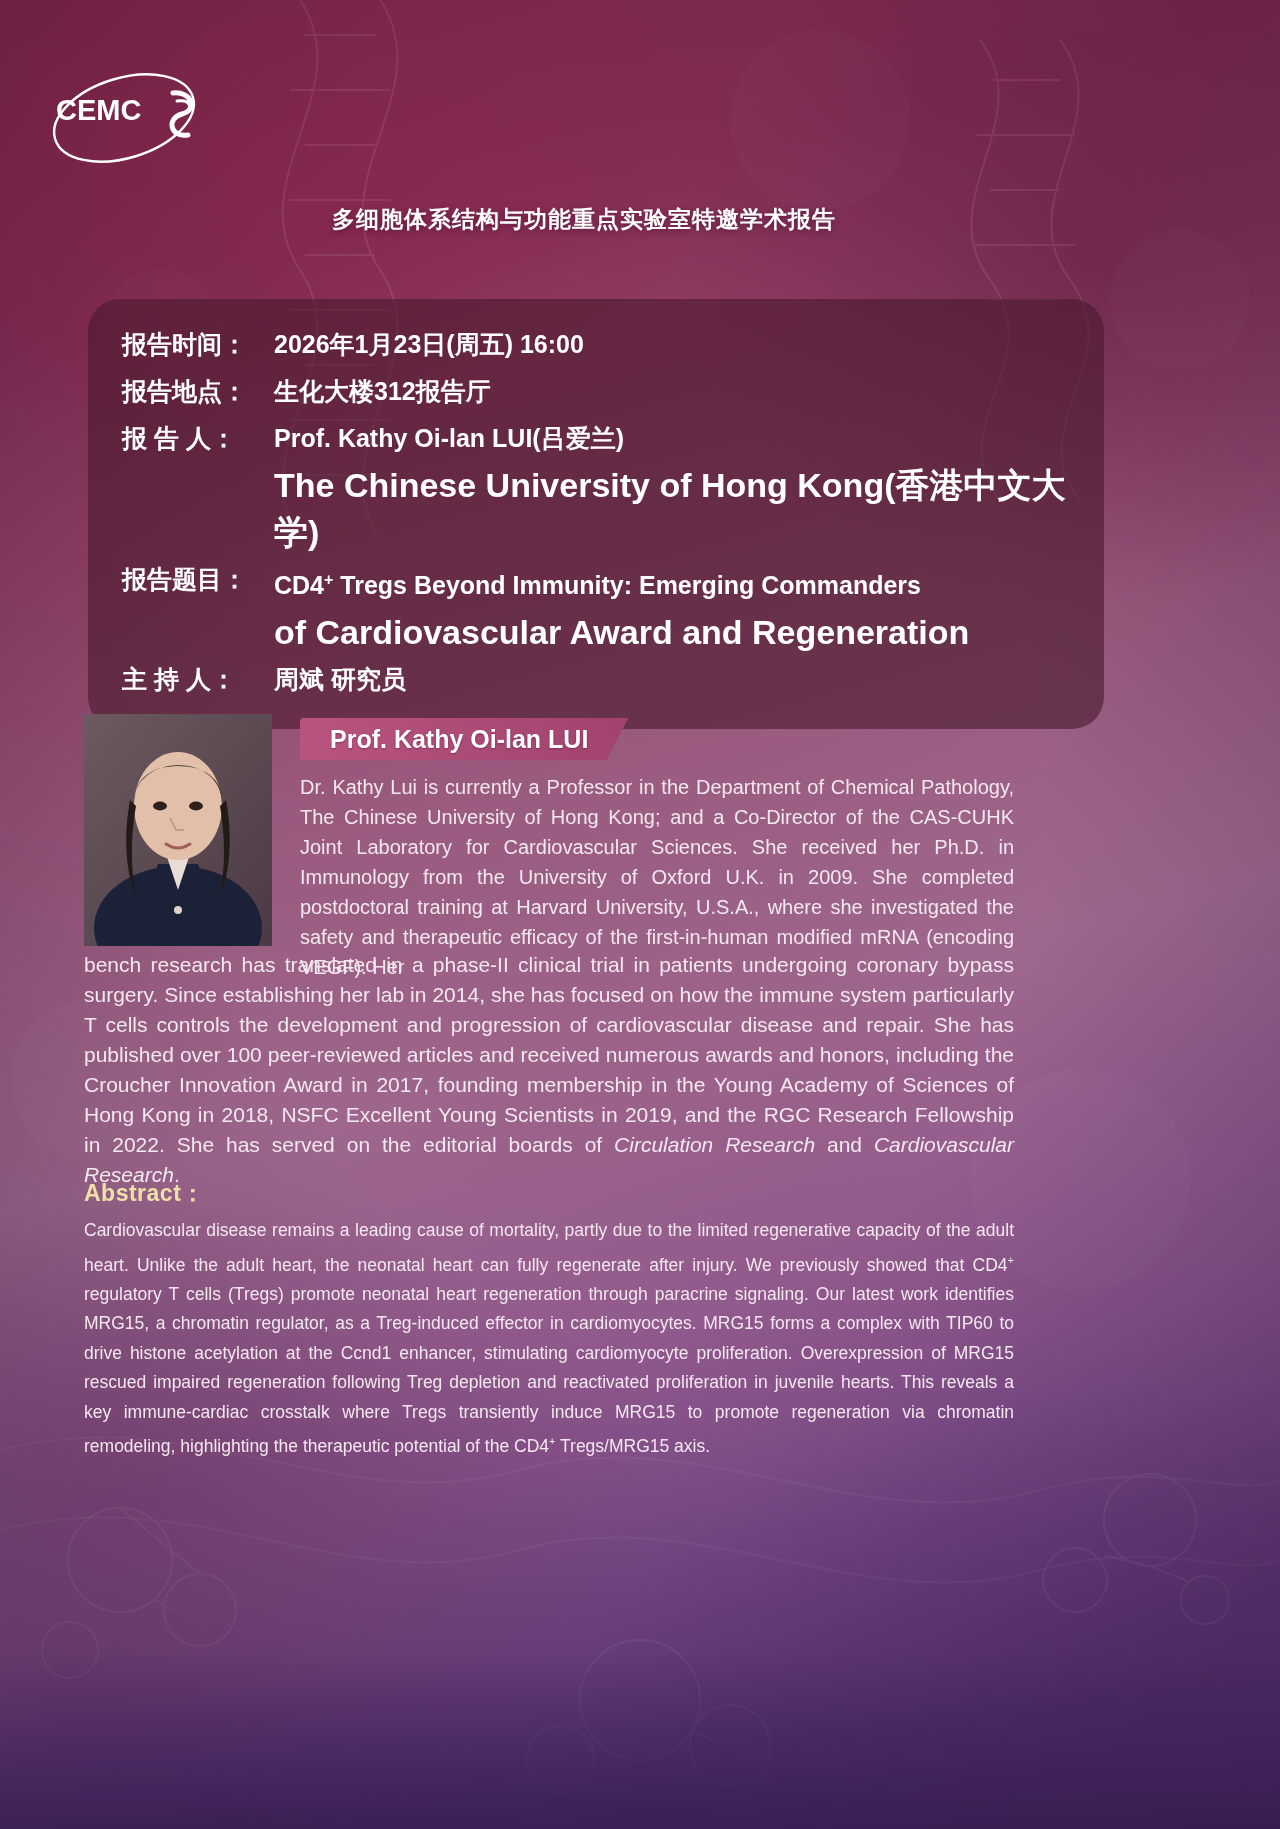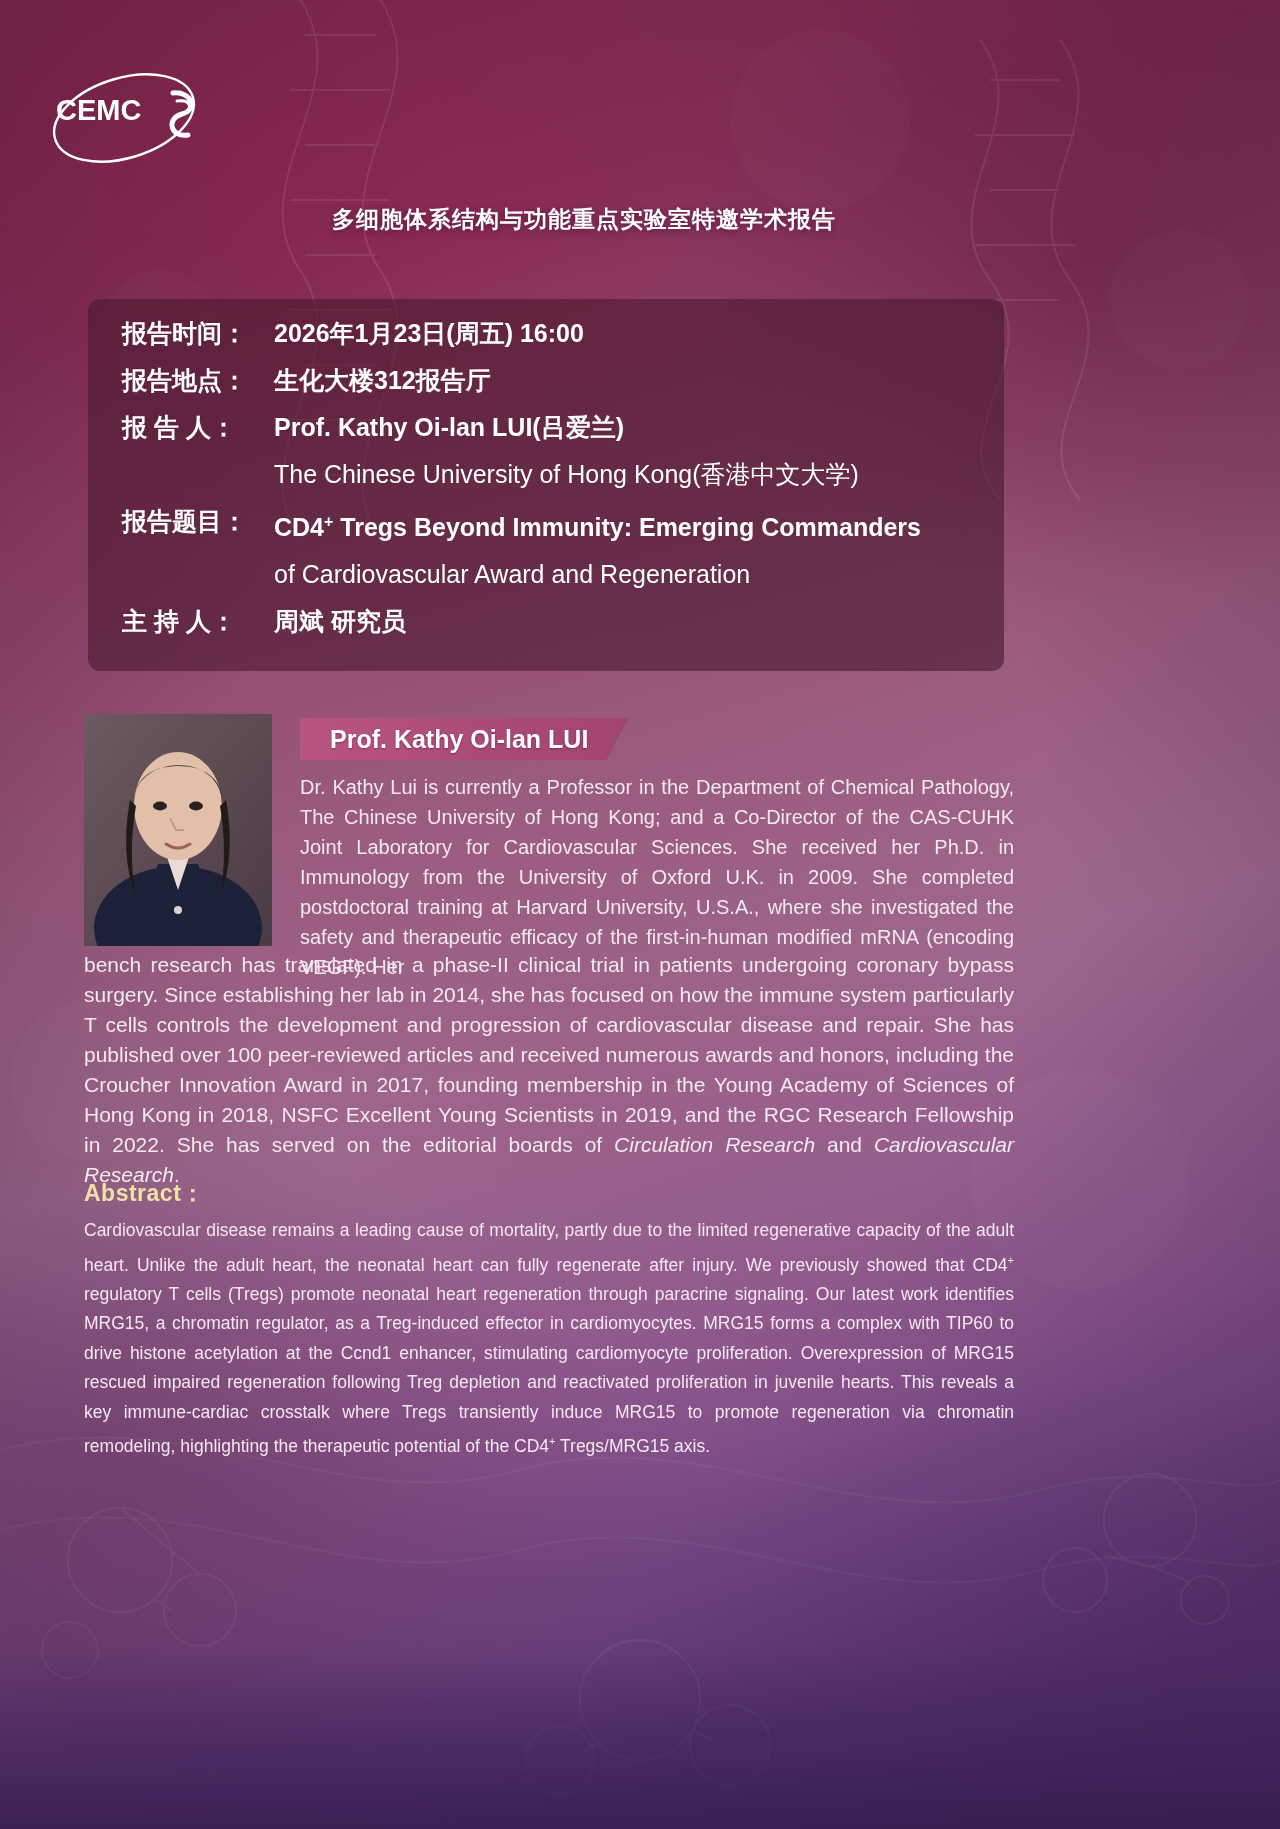--- a/index.html
+++ b/index.html
@@ -66,24 +66,24 @@
     font-weight: bold;
     letter-spacing: 1px;
     text-shadow: 0 2px 6px rgba(60,10,45,0.55);
   }
 
   
   .info-card {
     position: absolute;
     left: 88px;
     top: 299px;
-    width: 916px;
+    width: 1016px;
     box-sizing: border-box;
-    padding: 11px 34px 26px 34px;
-    border-radius: 12px;
+    padding: 22px 34px 26px 34px;
+    border-radius: 32px;
     background: rgba(74, 26, 46, 0.62);
     color: #ffffff;
   }
   .info-row {
     display: flex;
     align-items: flex-start;
     font-size: 25px;
     line-height: 47px;
     white-space: nowrap;
   }
@@ -95,23 +95,23 @@
   }
   .info-value {
     flex: 1 1 auto;
     font-weight: bold;
     white-space: normal;
   }
   .info-value.latin { font-size: 25px; }
   .info-value .sup { font-size: 16px; vertical-align: super; }
   .info-sub {
     padding-left: 152px;
-    font-size: 25px;
+    font-size: 34px;
     line-height: 47px;
-    font-weight: normal;
+    font-weight: bold;
   }
 
   
   .portrait {
     position: absolute;
     left: 84px;
     top: 714px;
     width: 188px;
     height: 232px;
     overflow: hidden;

